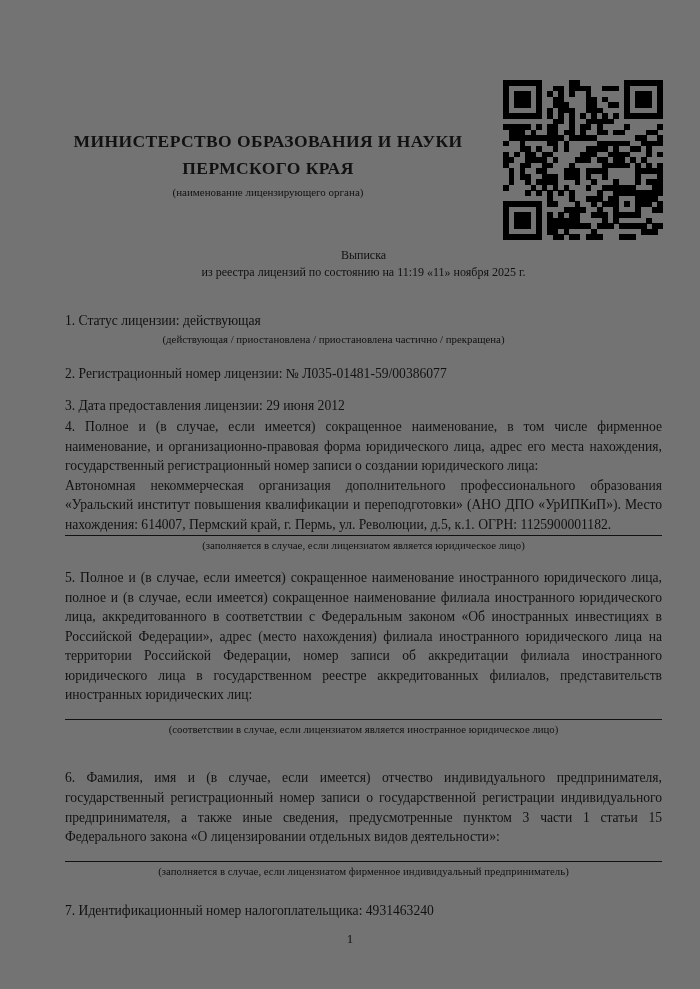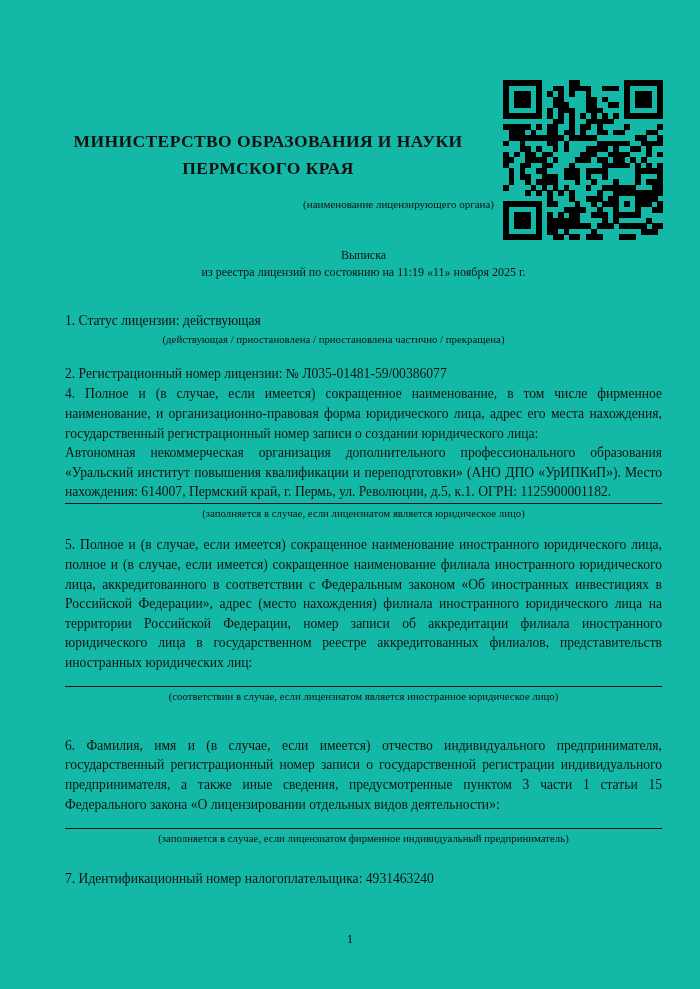--- a/index.html
+++ b/index.html
@@ -6,33 +6,33 @@
   html, body { background:#ffffff; }
   body {
     width:700px; height:989px;
     font-family:"Liberation Serif", serif;
     color:#111111;
     position:relative;
   }
   .page {
     position:relative;
     width:700px; height:989px;
-    background:#14b8a6;
+    background:#737373;
     overflow:hidden;
   }
   .header { position:relative; height:247px; }
   .ministry {
     position:absolute; left:42px; top:128px; width:452px;
     text-align:center;
   }
   .ministry-name {
     font-weight:bold; font-size:17.5px; line-height:1.55;
     letter-spacing:0.4px;
   }
-  .ministry-caption { font-size:11px; margin-top:16px;text-align:right; }
+  .ministry-caption { font-size:11px; margin-top:4px; }
   .qr {
     position:absolute; left:503px; top:80px;
     width:160px; height:160px;
   }
   .qr svg { display:block; width:160px; height:160px; }
   .content { padding:0 38px 0 65px; }
   .doc-title {
     text-align:center;
     font-size:12px; line-height:1.45;
   }
@@ -512,20 +512,23 @@
 
     <div class="item item-1">
       <div class="para">1. Статус лицензии: действующая</div>
       <div class="caption">(действующая / приостановлена / приостановлена частично / прекращена)</div>
     </div>
 
     <div class="item item-2">
       <div class="para">2. Регистрационный номер лицензии: № Л035-01481-59/00386077</div>
     </div>
 
+    <div class="item item-3">
+      <div class="para">3. Дата предоставления лицензии: 29 июня 2012</div>
+    </div>
 
     <div class="item item-4">
       <div class="para">4. Полное и (в случае, если имеется) сокращенное наименование, в том числе фирменное наименование, и организационно-правовая форма юридического лица, адрес его места нахождения, государственный регистрационный номер записи о создании юридического лица:</div>
       <div class="para">Автономная некоммерческая организация дополнительного профессионального образования «Уральский институт повышения квалификации и переподготовки» (АНО ДПО «УрИПКиП»). Место нахождения: 614007, Пермский край, г. Пермь, ул. Революции, д.5, к.1. ОГРН: 1125900001182.</div>
       <div class="rule"></div>
       <div class="caption">(заполняется в случае, если лицензиатом является юридическое лицо)</div>
     </div>
 
     <div class="item item-5">
       <div class="para">5. Полное и (в случае, если имеется) сокращенное наименование иностранного юридического лица, полное и (в случае, если имеется) сокращенное наименование филиала иностранного юридического лица, аккредитованного в соответствии с Федеральным законом «Об иностранных инвестициях в Российской Федерации», адрес (место нахождения) филиала иностранного юридического лица на территории Российской Федерации, номер записи об аккредитации филиала иностранного юридического лица в государственном реестре аккредитованных филиалов, представительств иностранных юридических лиц:</div>

